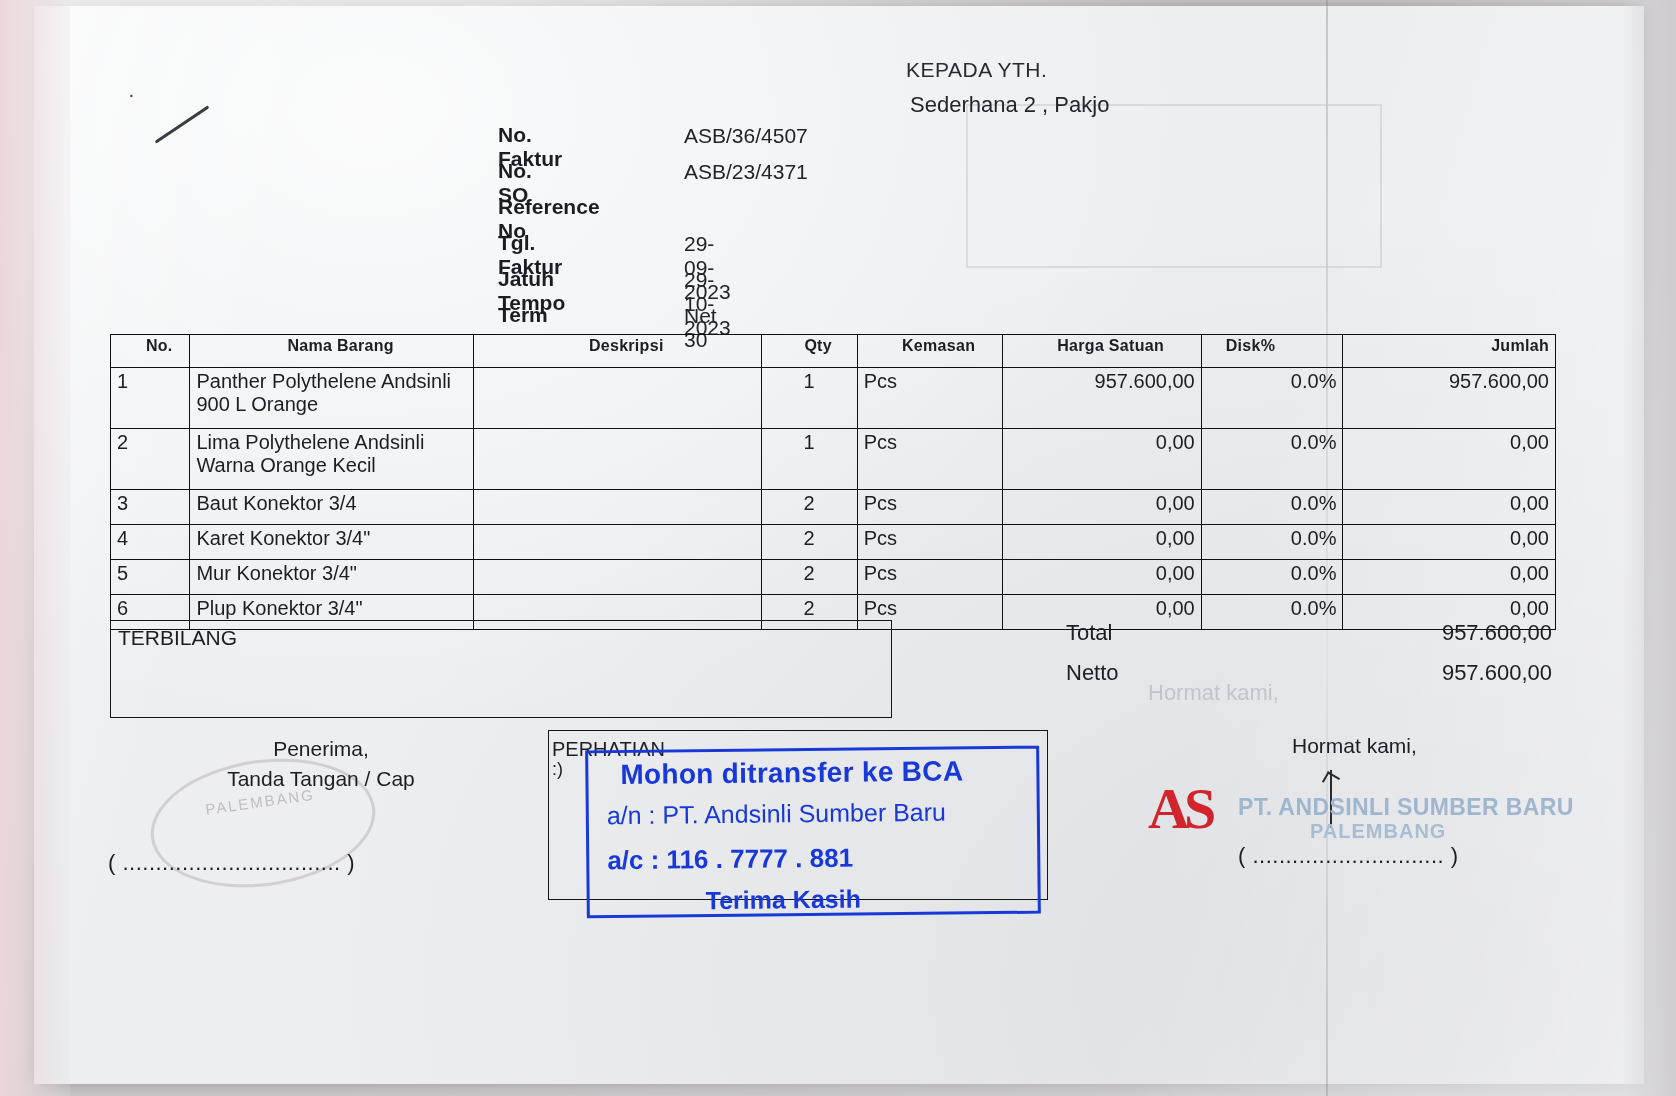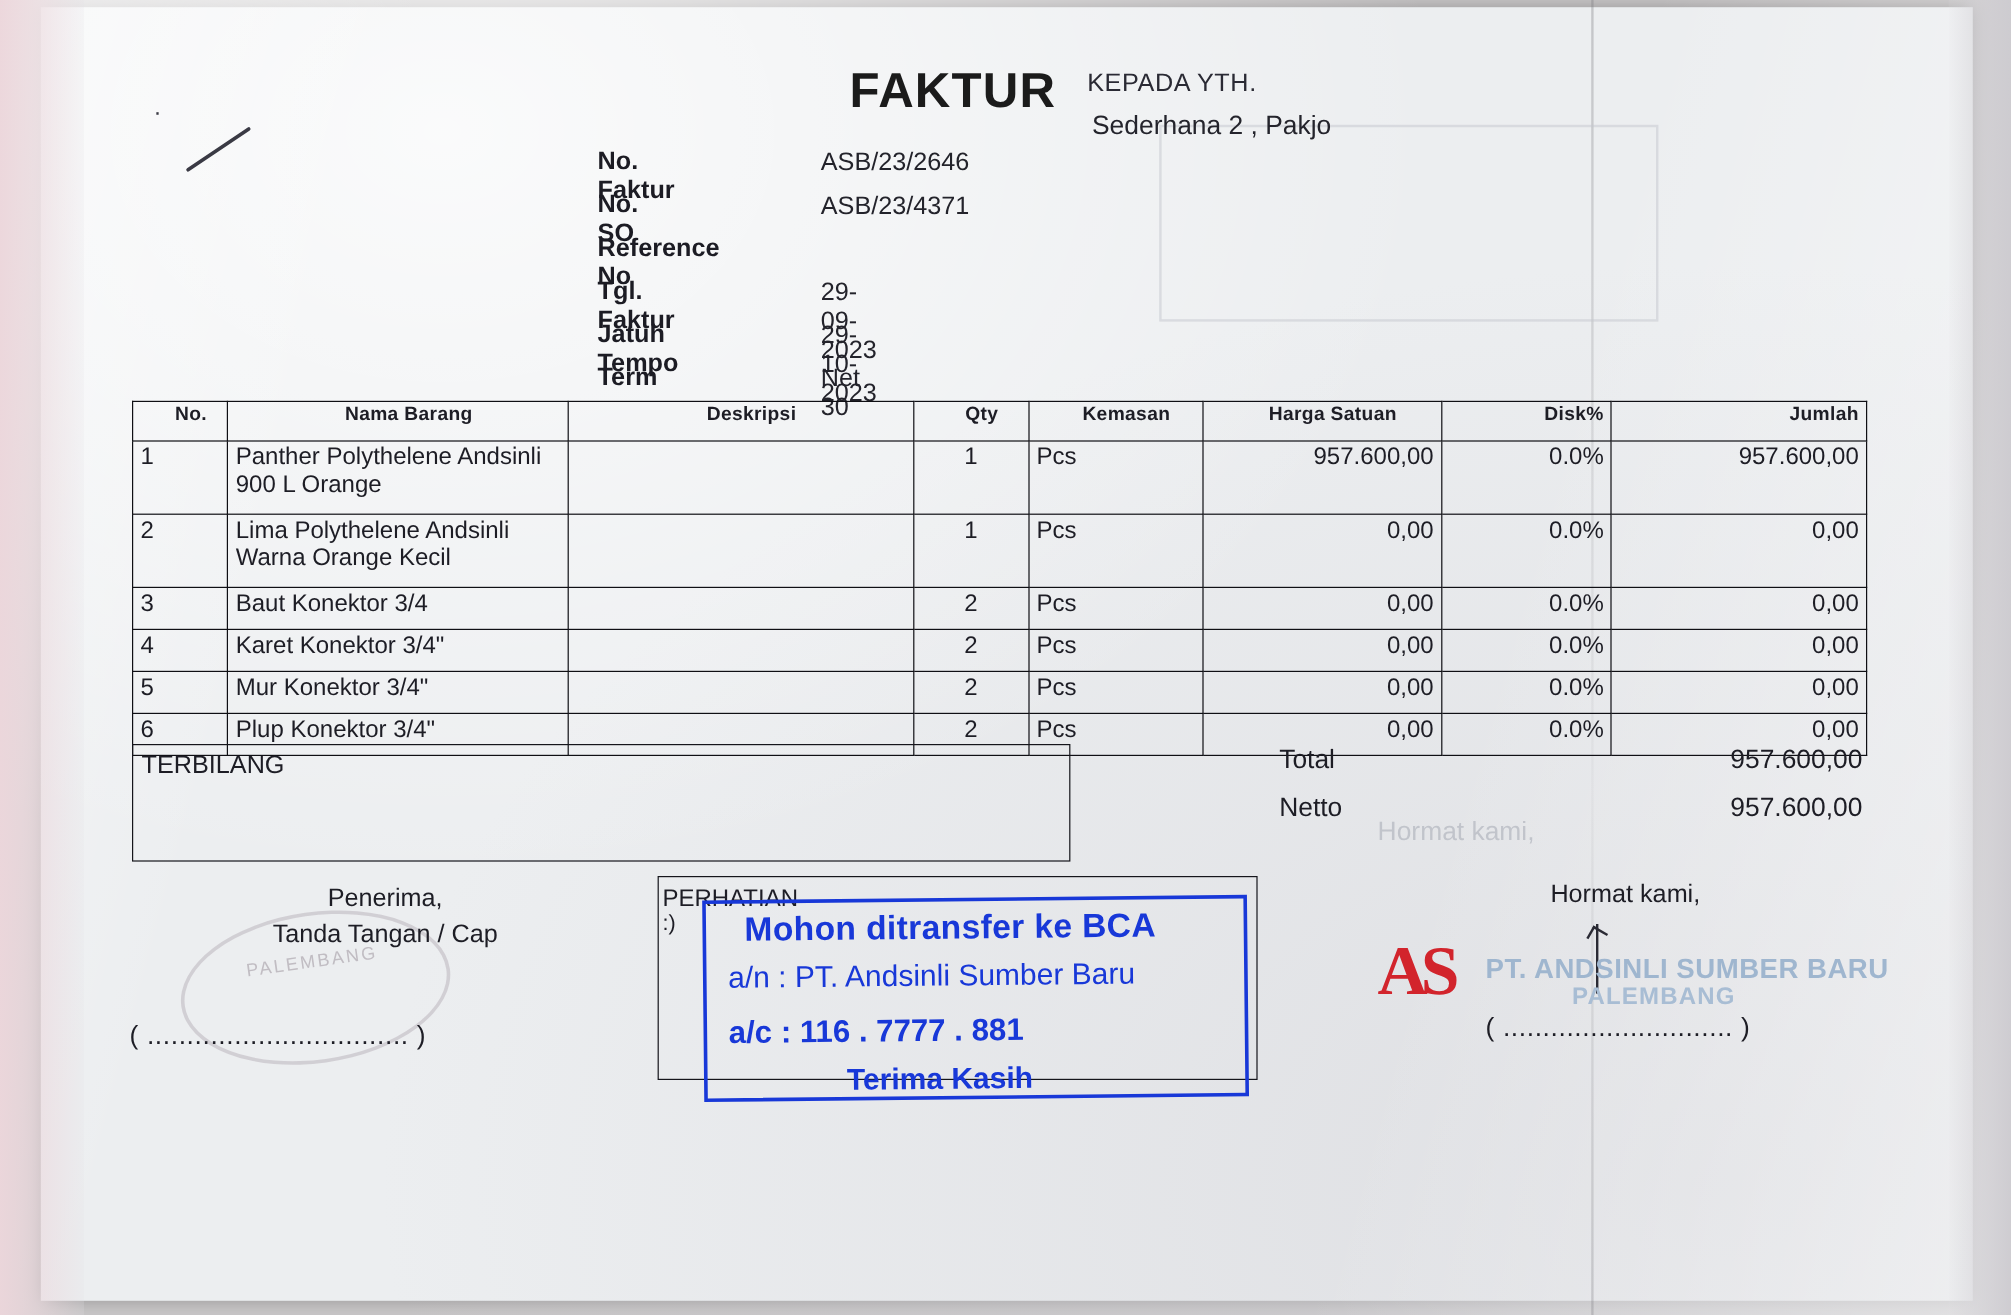--- a/index.html
+++ b/index.html
@@ -126,21 +126,21 @@
   .c-desk { width: 320px; }
   .c-qty { width: 78px; text-align: center; }
   .c-kem { width: 128px; }
   .c-harga { width: 198px; text-align: right; }
   .c-disk { width: 132px; text-align: right; }
   .c-jml { width: 216px; text-align: right; }
   td.c-qty { text-align: center; }
   td.c-harga, td.c-disk, td.c-jml { text-align: right; }
   th.c-jml { text-align: right; }
   th.c-harga { text-align: center; }
-  th.c-disk { text-align: right; }
+  th.c-disk { text-align: left; }
   th.c-qty { text-align: center; }
   .row-tall td { height: 56px; }
   .row-short td { height: 30px; }
   .nm2 { display: block; }
 
   
   .terbilang-box {
     position: absolute;
     left: 110px; top: 620px;
     width: 780px; height: 96px;
@@ -286,28 +286,27 @@
   <div class="foldline"></div>
 
   <div class="ghost-box"></div>
   <div class="ghost-hormat">Hormat kami,</div>
 
   <div class="content">
     <div class="pen-mark">
         <span class="pen-dot">·</span>
       </div>
 
-    <div class="faktur-title">FAKTUR</div>
     <div class="kepada">KEPADA YTH.</div>
     <div class="kepada-name">Sederhana 2 , Pakjo</div>
 
     <div class="meta">
       <div class="meta-row">
         <span class="meta-label">No. Faktur</span>
-        <span class="meta-value">ASB/23/2646</span>
+        <span class="meta-value">ASB/36/4507</span>
       </div>
       <div class="meta-row">
         <span class="meta-label">No. SO</span>
         <span class="meta-value">ASB/23/4371</span>
       </div>
       <div class="meta-row">
         <span class="meta-label">Reference No</span>
         <span class="meta-value"></span>
       </div>
       <div class="meta-row">

